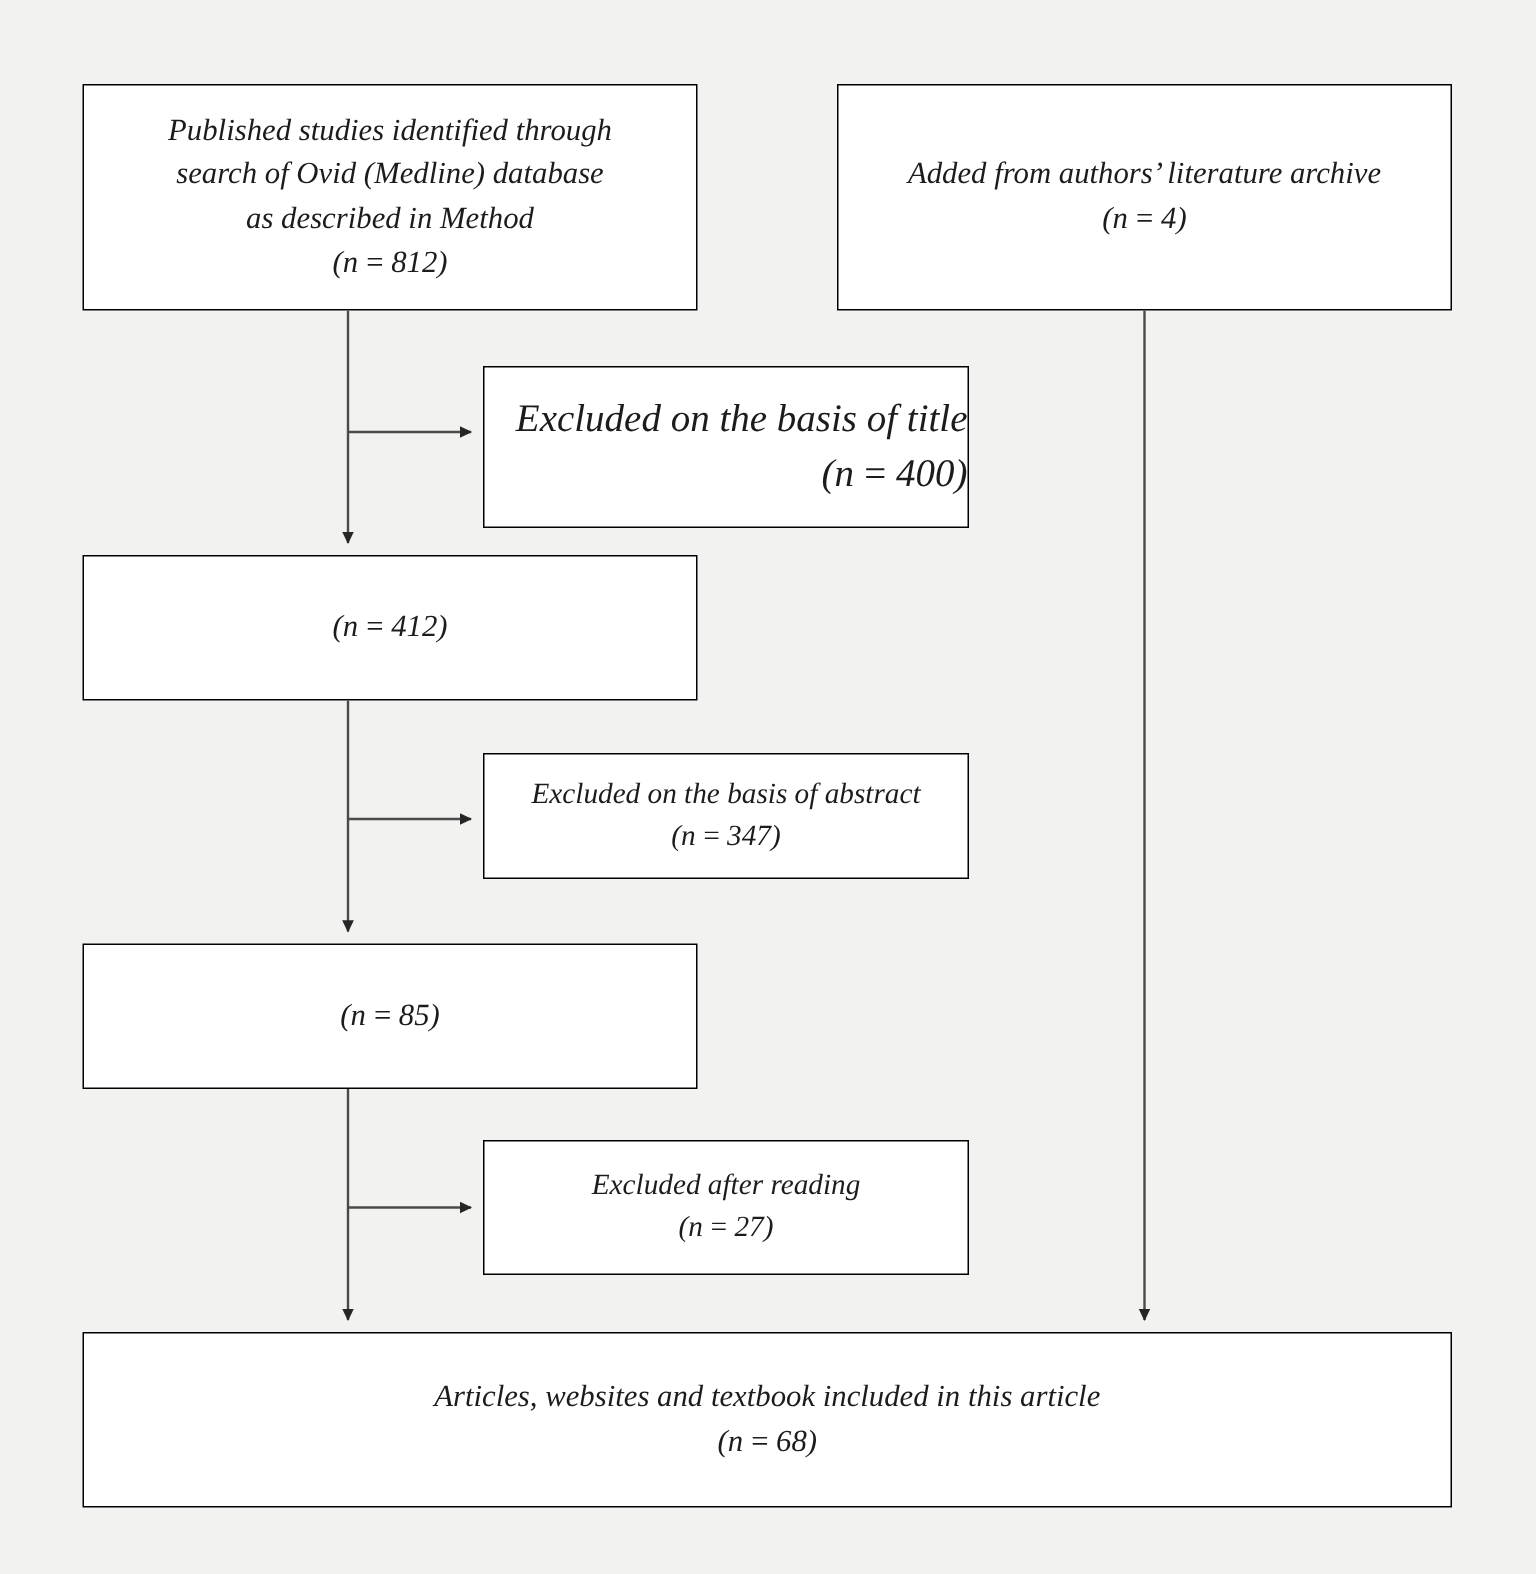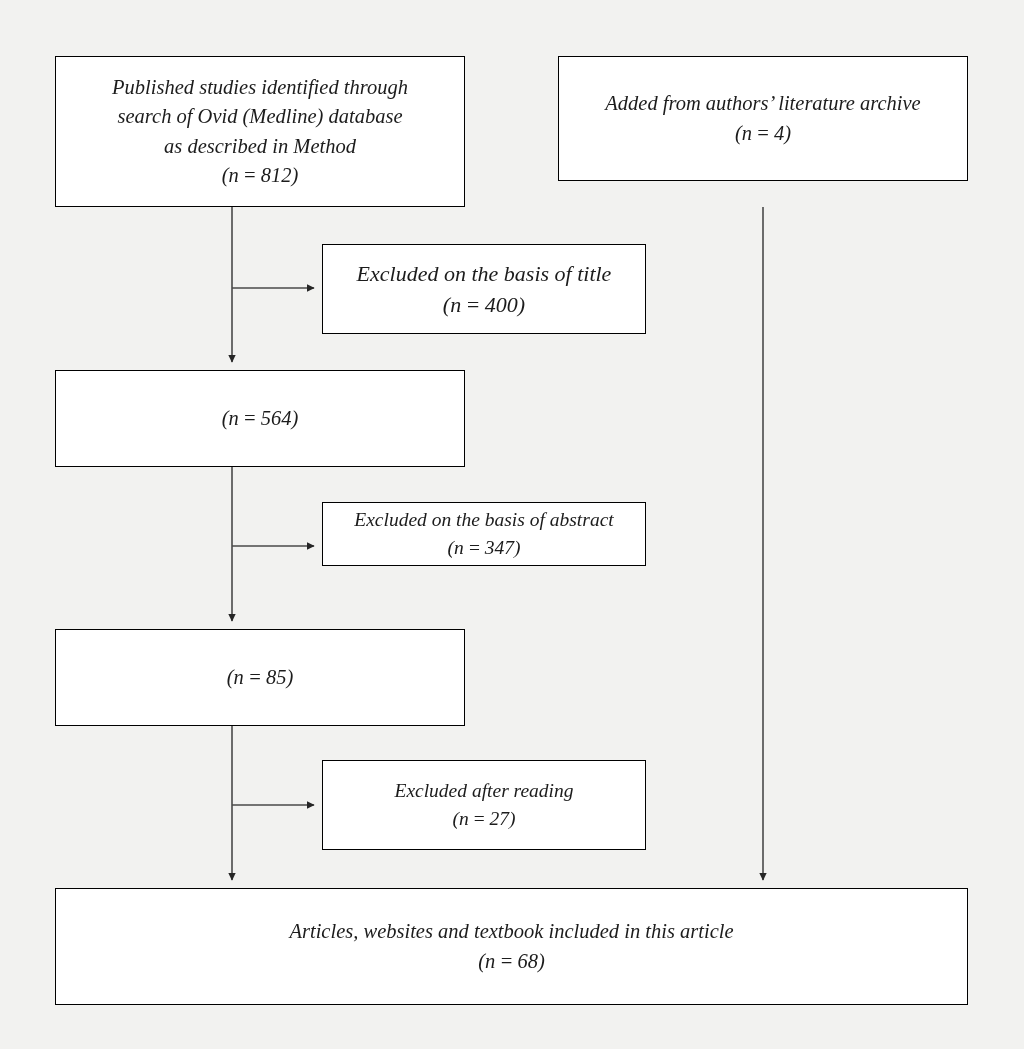--- a/index.html
+++ b/index.html
@@ -39,27 +39,27 @@
     font-style: italic;
     color: #1c1c1c;
     line-height: 1.42;
   }
   .node .line {
     display: block;
     white-space: nowrap;
   }
   
   #node-identified { left: 55px;  top: 56px;  width: 410px; height: 151px; font-size: 20.5px; }
-  #node-archive    { left: 558px; top: 56px;  width: 410px; height: 125px; font-size: 20.5px; }
+  #node-archive    { left: 558px; top: 56px;  width: 410px; height: 151px; font-size: 20.5px; }
   #node-titles     { left: 55px;  top: 370px; width: 410px; height: 97px;  font-size: 20.5px; }
   #node-abstracts  { left: 55px;  top: 629px; width: 410px; height: 97px;  font-size: 20.5px; }
   #node-included   { left: 55px;  top: 888px; width: 913px; height: 117px;  font-size: 20.5px; }
   
-  #node-excl-title    { left: 322px; top: 244px; width: 324px; height: 90px; font-size: 22px; }
-  #node-excl-abstract { left: 322px; top: 502px; width: 324px; height: 64px; font-size: 19.5px; }
+  #node-excl-title    { left: 322px; top: 244px; width: 324px; height: 108px; font-size: 26px; align-items: flex-end; }
+  #node-excl-abstract { left: 322px; top: 502px; width: 324px; height: 84px; font-size: 19.5px; }
   #node-excl-reading  { left: 322px; top: 760px; width: 324px; height: 90px; font-size: 19.5px; }
 </style>
 </head>
 <body>
 
 <div id="flowchart">
 
   <svg class="connectors" viewBox="0 0 1024 1049">
     <defs>
       <marker id="arrowhead" markerWidth="9" markerHeight="9" refX="7.5" refY="4.5" orient="auto" markerUnits="userSpaceOnUse">
@@ -93,21 +93,21 @@
     <span class="line">Added from authors’ literature archive</span>
     <span class="line">(n = 4)</span>
   </div>
 
   <div class="node" id="node-excl-title">
     <span class="line">Excluded on the basis of title</span>
     <span class="line">(n = 400)</span>
   </div>
 
   <div class="node" id="node-titles">
-    <span class="line">(n = 564)</span>
+    <span class="line">(n = 412)</span>
   </div>
 
   <div class="node" id="node-excl-abstract">
     <span class="line">Excluded on the basis of abstract</span>
     <span class="line">(n = 347)</span>
   </div>
 
   <div class="node" id="node-abstracts">
     <span class="line">(n = 85)</span>
   </div>

